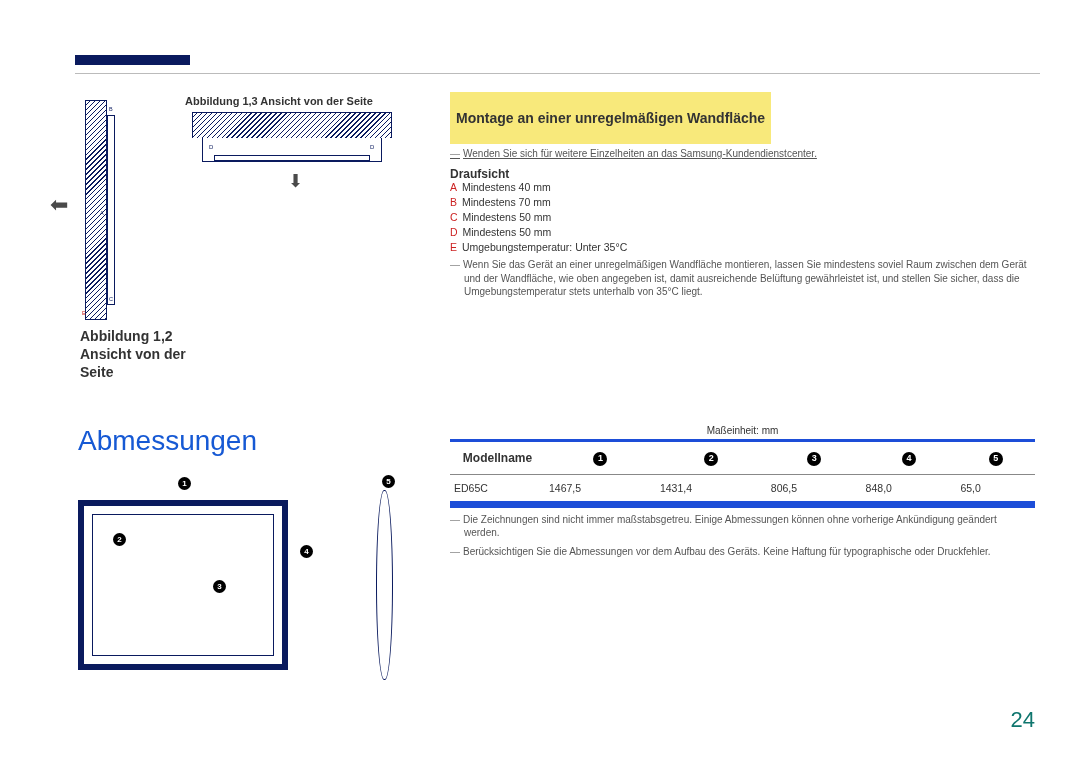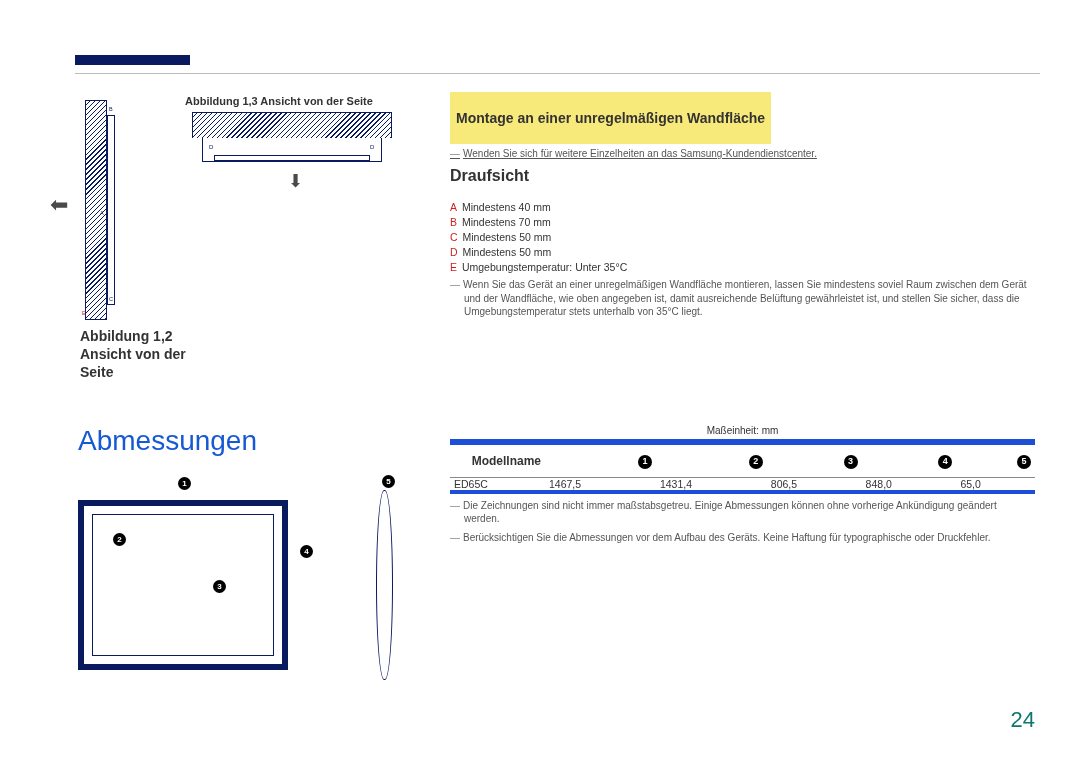--- a/index.html
+++ b/index.html
@@ -128,23 +128,23 @@
     margin-bottom: 8px;
     text-decoration: underline;
   }
   .note-line::before {
     content: "―";
     margin-right: 3px;
     color: #888;
   }
   .top-view-title {
     font-weight: bold;
-    font-size: 16px;
+    font-size: 12px;
     margin-top: 6px;
-    margin-bottom: 16px;
+    margin-bottom: 0;
   }
   .spec-line { font-size: 10.5px; margin-bottom: 3px; }
   .spec-line .lbl { color: #c22; margin-right: 2px; }
   .body-note {
     font-size: 10px;
     color: #555;
     margin-top: 5px;
     line-height: 1.35;
     padding-left: 14px;
     text-indent: -14px;
@@ -195,23 +195,23 @@
   .n2 { left: 35px; top: 58px; }
   .n3 { left: 135px; top: 105px; }
   .n4 { left: 222px; top: 70px; }
   .n5 { left: 304px; top: 0px; }
   .dim-table {
     position: absolute;
     left: 450px; top: 425px; right: 45px;
   }
   .unit-label { text-align: center; font-size: 10px; margin-bottom: 3px; }
   table { width: 100%; border-collapse: collapse; font-size: 10.5px; }
-  th { text-align: right; border-bottom: 1px solid #888; border-top: 6px solid #1d4ed8; padding: 8px 4px; font-size: 12px; margin-left: 40px; }
+  th { text-align: center; border-bottom: 1px solid #888; border-top: 3px solid #1d4ed8; padding: 8px 4px; font-size: 12px; margin-left: 40px; }
   th:first-child { width: 95px; }
-  td { border-bottom: 4px solid #1d4ed8; padding: 0 4px; }
+  td { border-bottom: 7px solid #1d4ed8; padding: 7px 4px; }
   th .circ-num { width: 14px; height: 14px; font-size: 9px; }
   .table-notes { margin-top: 0; }
   .table-notes .body-note { font-size: 10px; margin-bottom: 4px;}
   .page-number {
     position: absolute;
     right: 45px;
     bottom: 30px;
     font-size: 22px;
     color: #0f766e;
   }

